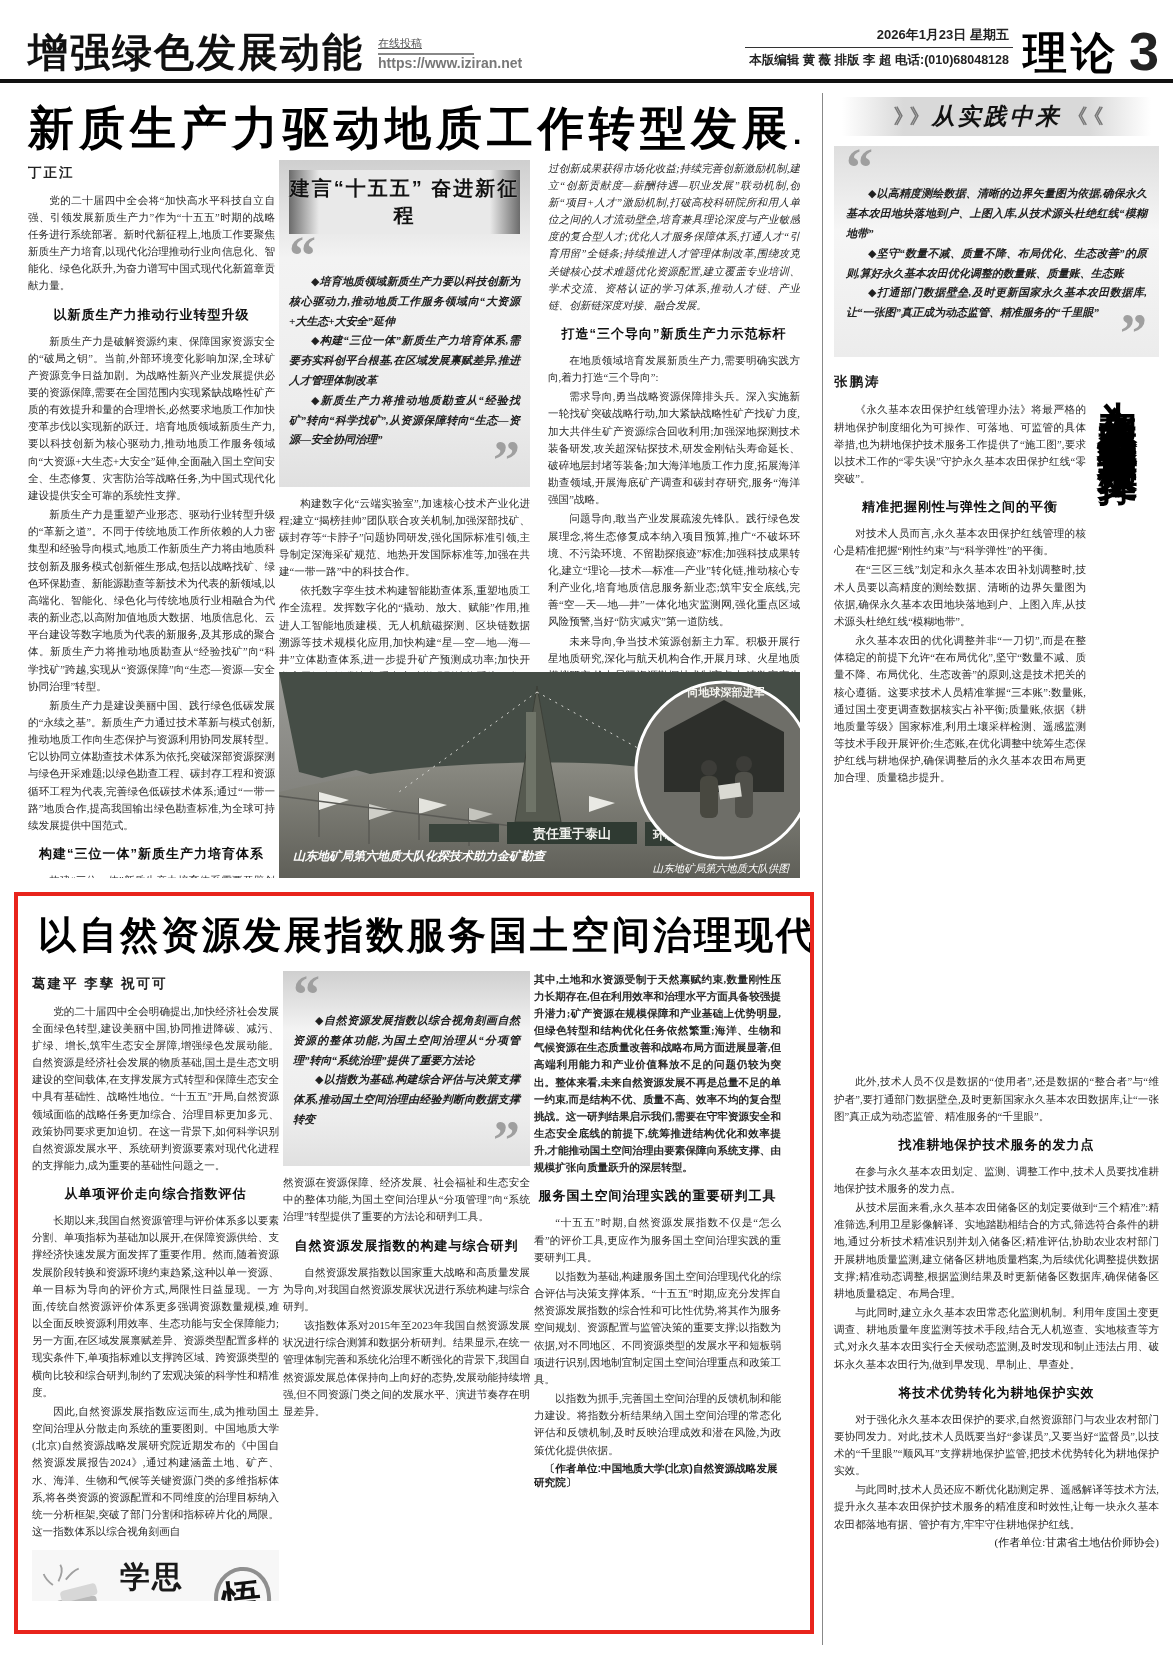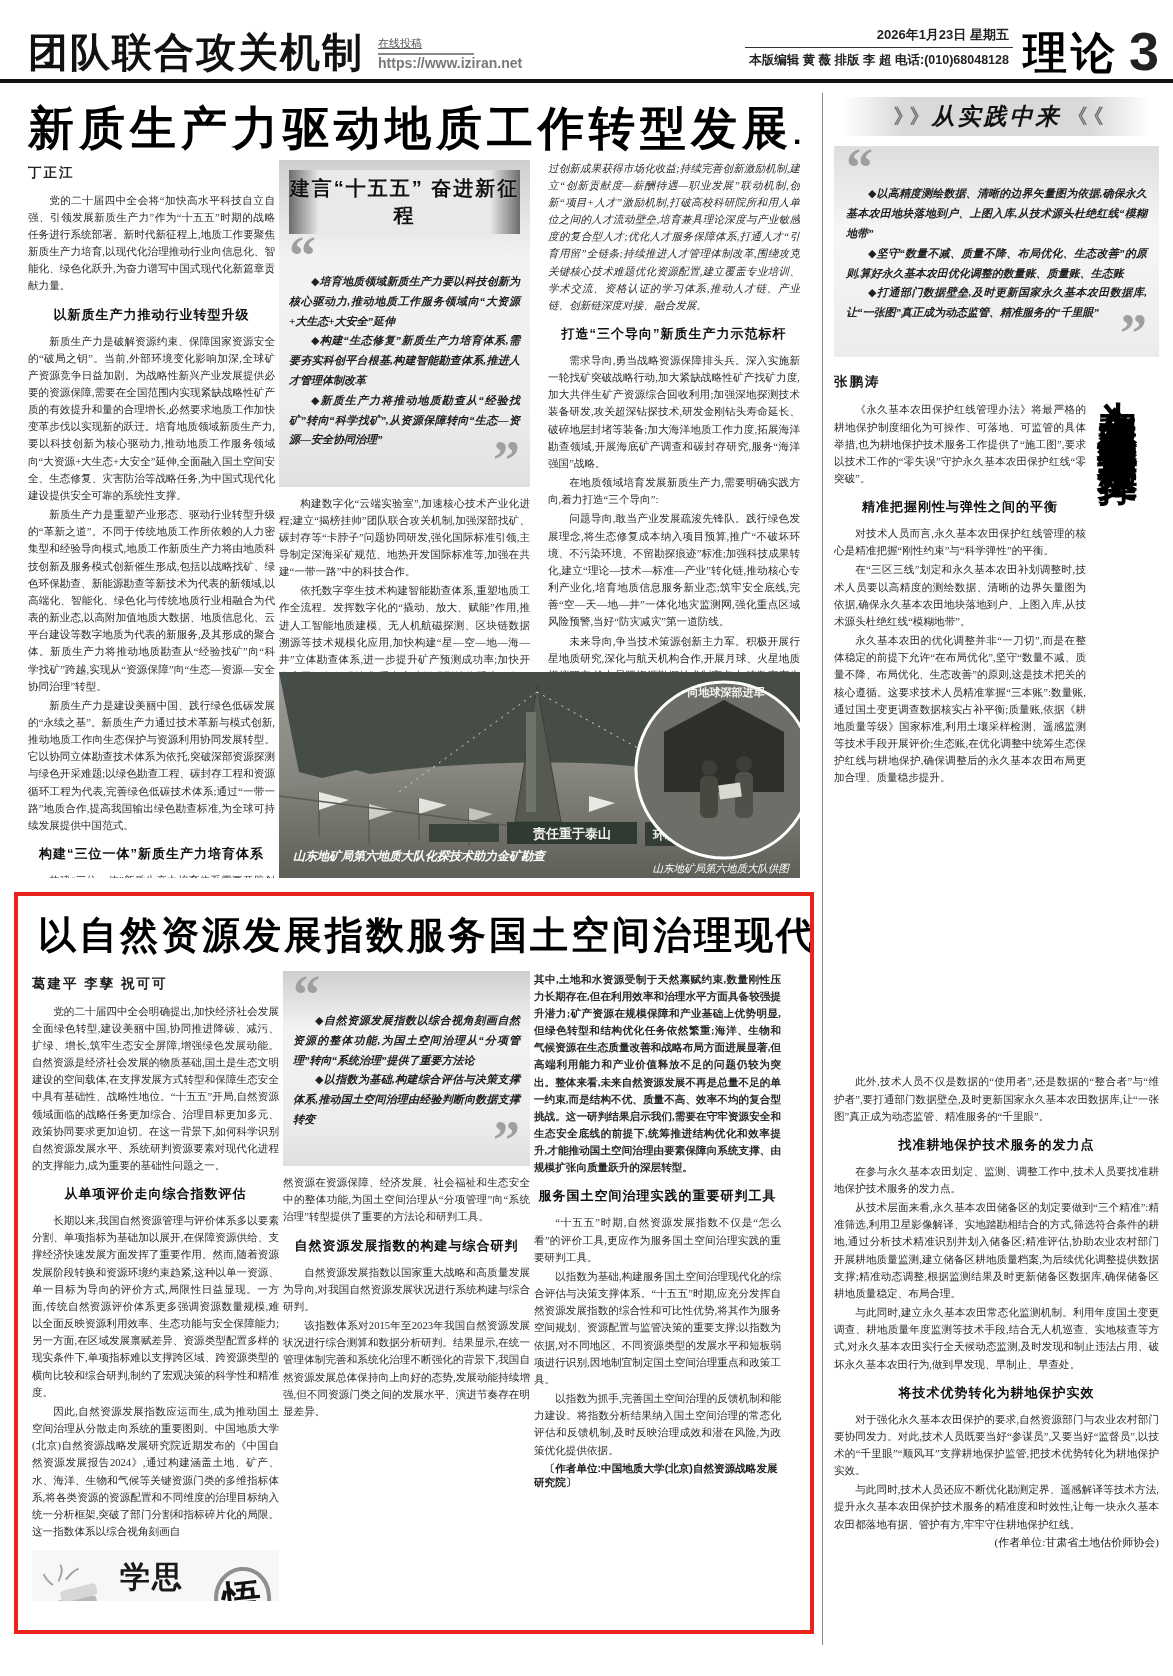--- a/index.html
+++ b/index.html
@@ -75,21 +75,21 @@
   .side-full { margin-top:4px; }
   .side-attr { font-size:11px; text-align:right; margin-top:2px; }
 </style>
 </head>
 <body>
 
 <div class="page">
 
   <div class="hdr">
     <div class="masthead-wrap">
-      <div class="masthead">团队联合攻关机制</div>
+      <div class="masthead">增强绿色发展动能</div>
       <div class="mast-sub">
         <div class="submit">在线投稿</div>
         <div class="site">https://www.iziran.net</div>
       </div>
     </div>
     <div class="hdr-right">
       <div class="hdr-meta">
         <div class="hdr-date">2026年1月23日 星期五</div>
         <div class="hdr-editors">本版编辑 黄 薇  排版 李 超  电话:(010)68048128</div>
       </div>
@@ -118,33 +118,33 @@
             <p class="para">构建“三位一体”新质生产力培育体系需要开辟创新路径,夯实科创平台根基,增强原始创新能力。聚焦国家战略和重大需求,统筹部署国家级重点实验室、省部级工程技术中心及区域协同创新平台,形成“基础研究—应用开发—产业孵化”三级联动架构,加快突破战略性矿产勘查、陆海联合探测、深部矿体智能定位等核心技术。同时,强化要素聚合与协同共享平台,打造“产学研用”全链条资源的策源体系,创新“财政专项+社会资本”投入机制,设立中试孵化基金与科技成果转化专项,推动核心要素跨区域共享,</p>
           </div>
 
           <div class="a1-right">
             <div class="a1-right-top">
               <div class="a1-c2">
                 <div class="qbox">
                   <div class="qbox-title">建言“十五五” 奋进新征程</div>
                   <span class="qmark">“</span>
                   <p class="qbullet">◆培育地质领域新质生产力要以科技创新为核心驱动力,推动地质工作服务领域向“大资源+大生态+大安全”延伸</p>
-                  <p class="qbullet">◆构建“生态修复”新质生产力培育体系,需要夯实科创平台根基,构建智能勘查体系,推进人才管理体制改革</p>
+                  <p class="qbullet">◆构建“三位一体”新质生产力培育体系,需要夯实科创平台根基,在区域发展禀赋差异,推进人才管理体制改革</p>
                   <p class="qbullet">◆新质生产力将推动地质勘查从“经验找矿”转向“科学找矿”,从资源保障转向“生态—资源—安全协同治理”</p>
                   <span class="qmark close">”</span>
                 </div>
                 <p class="para">构建数字化“云端实验室”,加速核心技术产业化进程;建立“揭榜挂帅”团队联合攻关机制,加强深部找矿、碳封存等“卡脖子”问题协同研发,强化国际标准引领,主导制定深海采矿规范、地热开发国际标准等,加强在共建“一带一路”中的科技合作。</p>
                 <p class="para">依托数字孪生技术构建智能勘查体系,重塑地质工作全流程。发挥数字化的“撬动、放大、赋能”作用,推进人工智能地质建模、无人机航磁探测、区块链数据溯源等技术规模化应用,加快构建“星—空—地—海—井”立体勘查体系,进一步提升矿产预测成功率;加快开发应用绿色低碳技术,重点突破增强型地热系统开发、可燃冰试采、尾矿资源化利用等核心技术,构建“地热+储能”多能互补系统,推动金属尾矿综合利用率持续提升;充分挖掘地质大数据价值,推进数据要素安全治理和市场化配置,建设地质数据共享平台,建立全生命周期管理体系,通过区块链技术保障数据确权与流通安全,为自然资源管理、资源勘查开发提供决策支持。</p>
 
               </div>
               <div class="a1-c3">
                 <p class="para" style="text-indent:0;font-style:italic;">过创新成果获得市场化收益;持续完善创新激励机制,建立“创新贡献度—薪酬待遇—职业发展”联动机制,创新“项目+人才”激励机制,打破高校科研院所和用人单位之间的人才流动壁垒,培育兼具理论深度与产业敏感度的复合型人才;优化人才服务保障体系,打通人才“引育用留”全链条;持续推进人才管理体制改革,围绕攻克关键核心技术难题优化资源配置,建立覆盖专业培训、学术交流、资格认证的学习体系,推动人才链、产业链、创新链深度对接、融合发展。</p>
                 <div class="sec-head">打造“三个导向”新质生产力示范标杆</div>
+                <p class="para">在地质领域培育发展新质生产力,需要明确实践方向,着力打造“三个导向”:</p>
                 <p class="para">需求导向,勇当战略资源保障排头兵。深入实施新一轮找矿突破战略行动,加大紧缺战略性矿产找矿力度,加大共伴生矿产资源综合回收利用;加强深地探测技术装备研发,攻关超深钻探技术,研发金刚钻头寿命延长、破碎地层封堵等装备;加大海洋地质工作力度,拓展海洋勘查领域,开展海底矿产调查和碳封存研究,服务“海洋强国”战略。</p>
-                <p class="para">在地质领域培育发展新质生产力,需要明确实践方向,着力打造“三个导向”:</p>
                 <p class="para">问题导向,敢当产业发展疏浚先锋队。践行绿色发展理念,将生态修复成本纳入项目预算,推广“不破坏环境、不污染环境、不留勘探痕迹”标准;加强科技成果转化,建立“理论—技术—标准—产业”转化链,推动核心专利产业化,培育地质信息服务新业态;筑牢安全底线,完善“空—天—地—井”一体化地灾监测网,强化重点区域风险预警,当好“防灾减灾”第一道防线。</p>
                 <p class="para">未来导向,争当技术策源创新主力军。积极开展行星地质研究,深化与航天机构合作,开展月球、火星地质模拟研究,抢占星际资源勘探技术制高点;加速数字孪生地质建设,推动数字技术与矿山业务深度融合,实现资源储量动态监测和开发方案智能优化,推动矿山智慧化升级;探索氢能储运,推动地质氢资源开发利用,促进深地储能技术成果转化,培育大规模储能战略性新兴产业发展,为经济社会高质量发展注入新动能。</p>
 
               </div>
             </div>
 
             <div class="photo-wrap">
               <svg width="521" height="206" viewBox="0 0 521 206">
                 <defs>
                   <linearGradient id="gsky" x1="0" y1="0" x2="0" y2="1">

